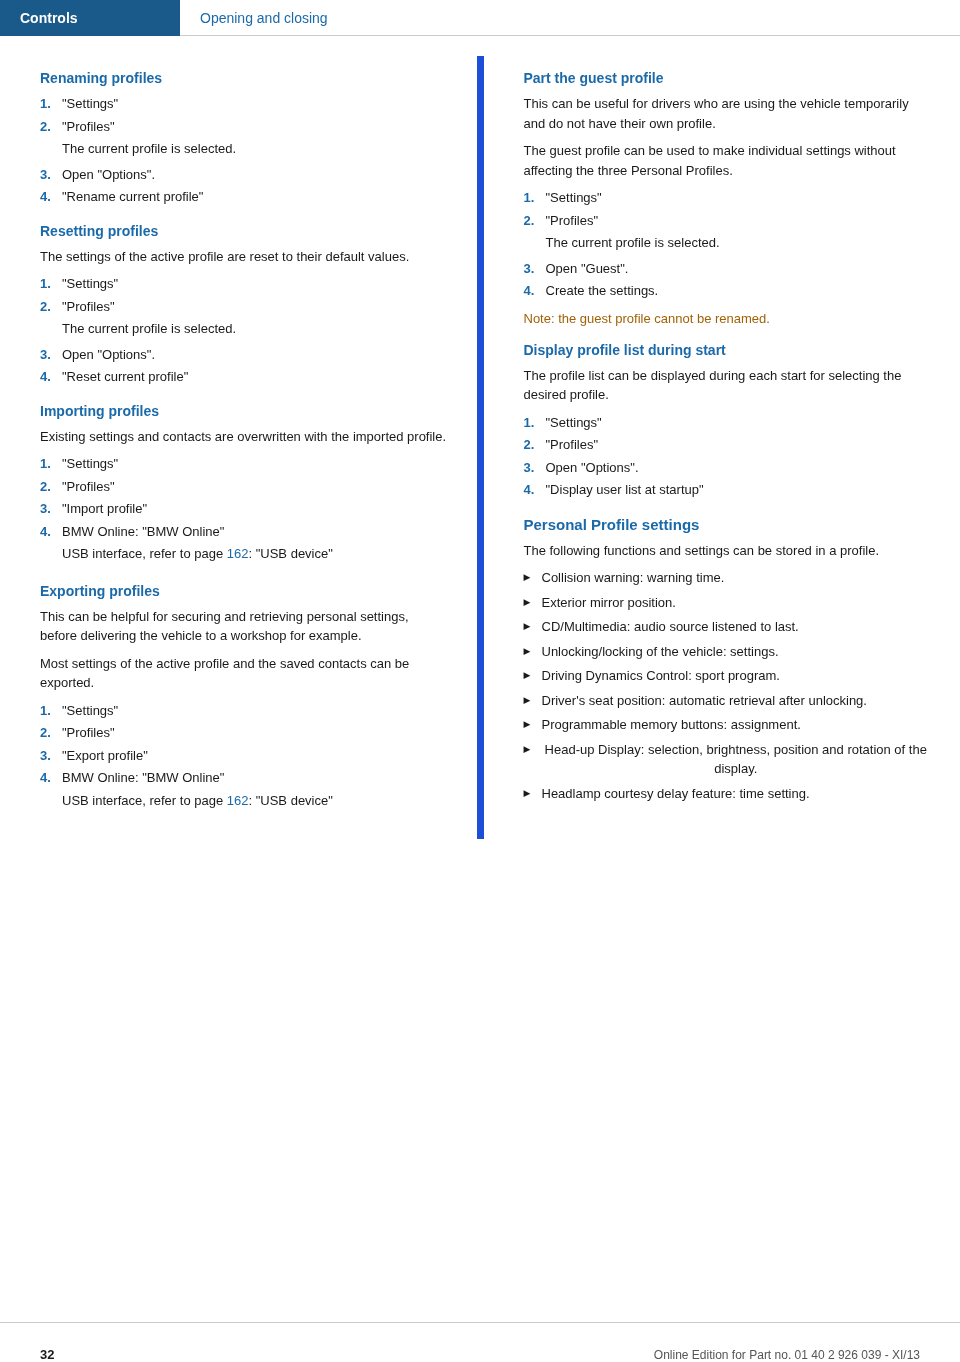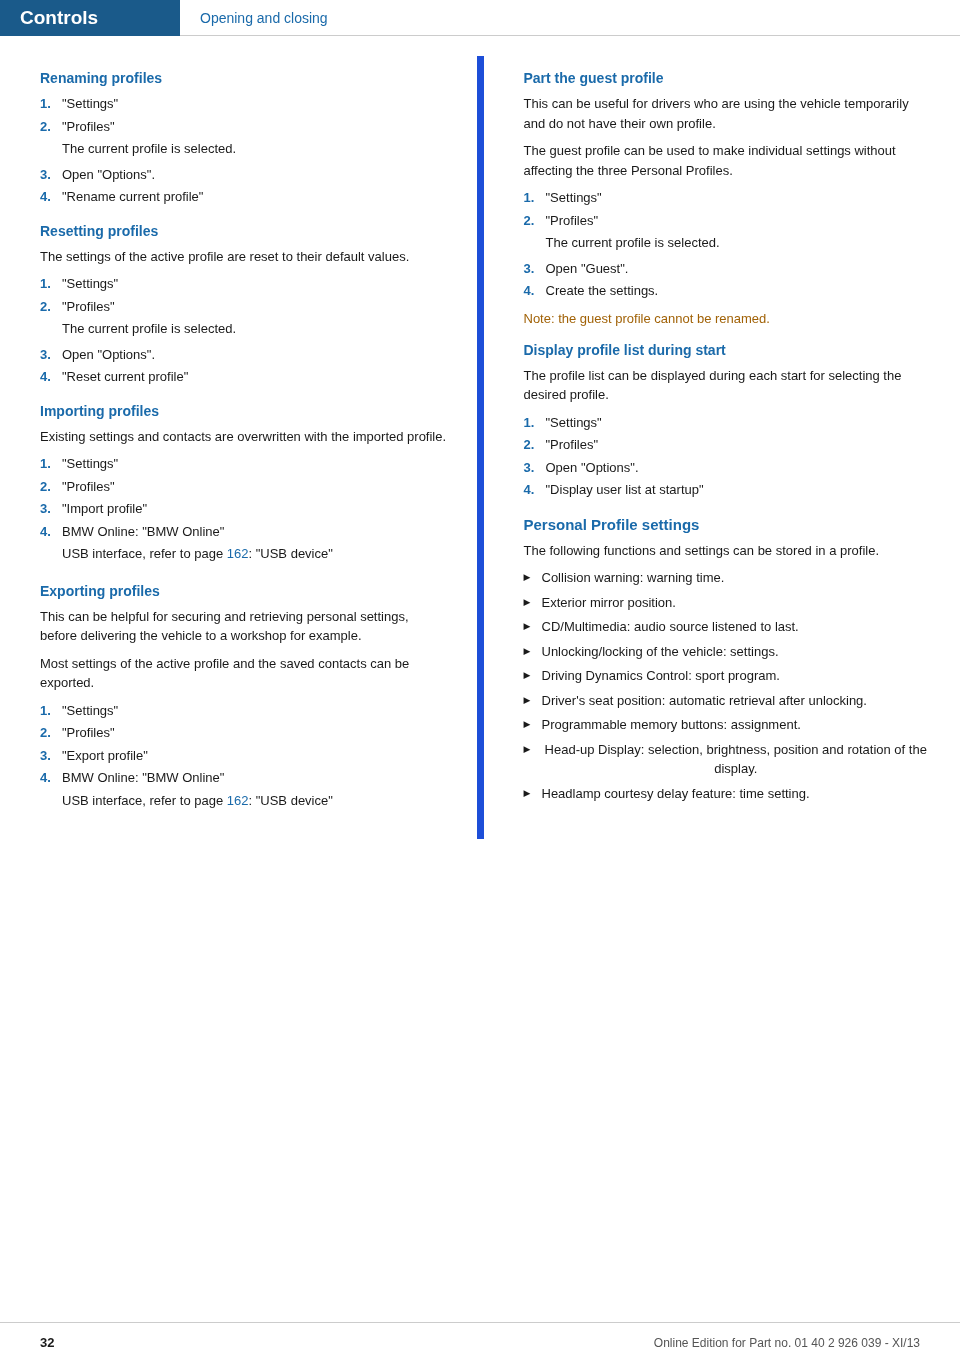--- a/index.html
+++ b/index.html
@@ -19,21 +19,21 @@
       height: 36px;
       align-items: center;
     }
     .header-controls {
       background: #1a5a8a;
       color: #fff;
       padding: 0 20px;
       height: 100%;
       display: flex;
       align-items: center;
-      font-size: 19px;
+      font-size: 14px;
       font-weight: bold;
       min-width: 180px;
     }
     .header-breadcrumb {
       background: #fff;
       color: #1a6aaa;
       padding: 16px 20px;
       height: 100%;
       display: flex;
       align-items: center;
@@ -135,21 +135,21 @@
     }
 
     
     .footer {
       position: absolute;
       bottom: 0;
       left: 0;
       right: 0;
       height: 40px;
       display: flex;
-      align-items: center;
+      align-items: flex-end;
       justify-content: space-between;
       padding: 0 40px;
       border-top: 1px solid #ccc;
     }
     .footer-page {
       font-size: 13px;
       color: #1a1a1a;
       font-weight: bold;
     }
     .footer-info {

